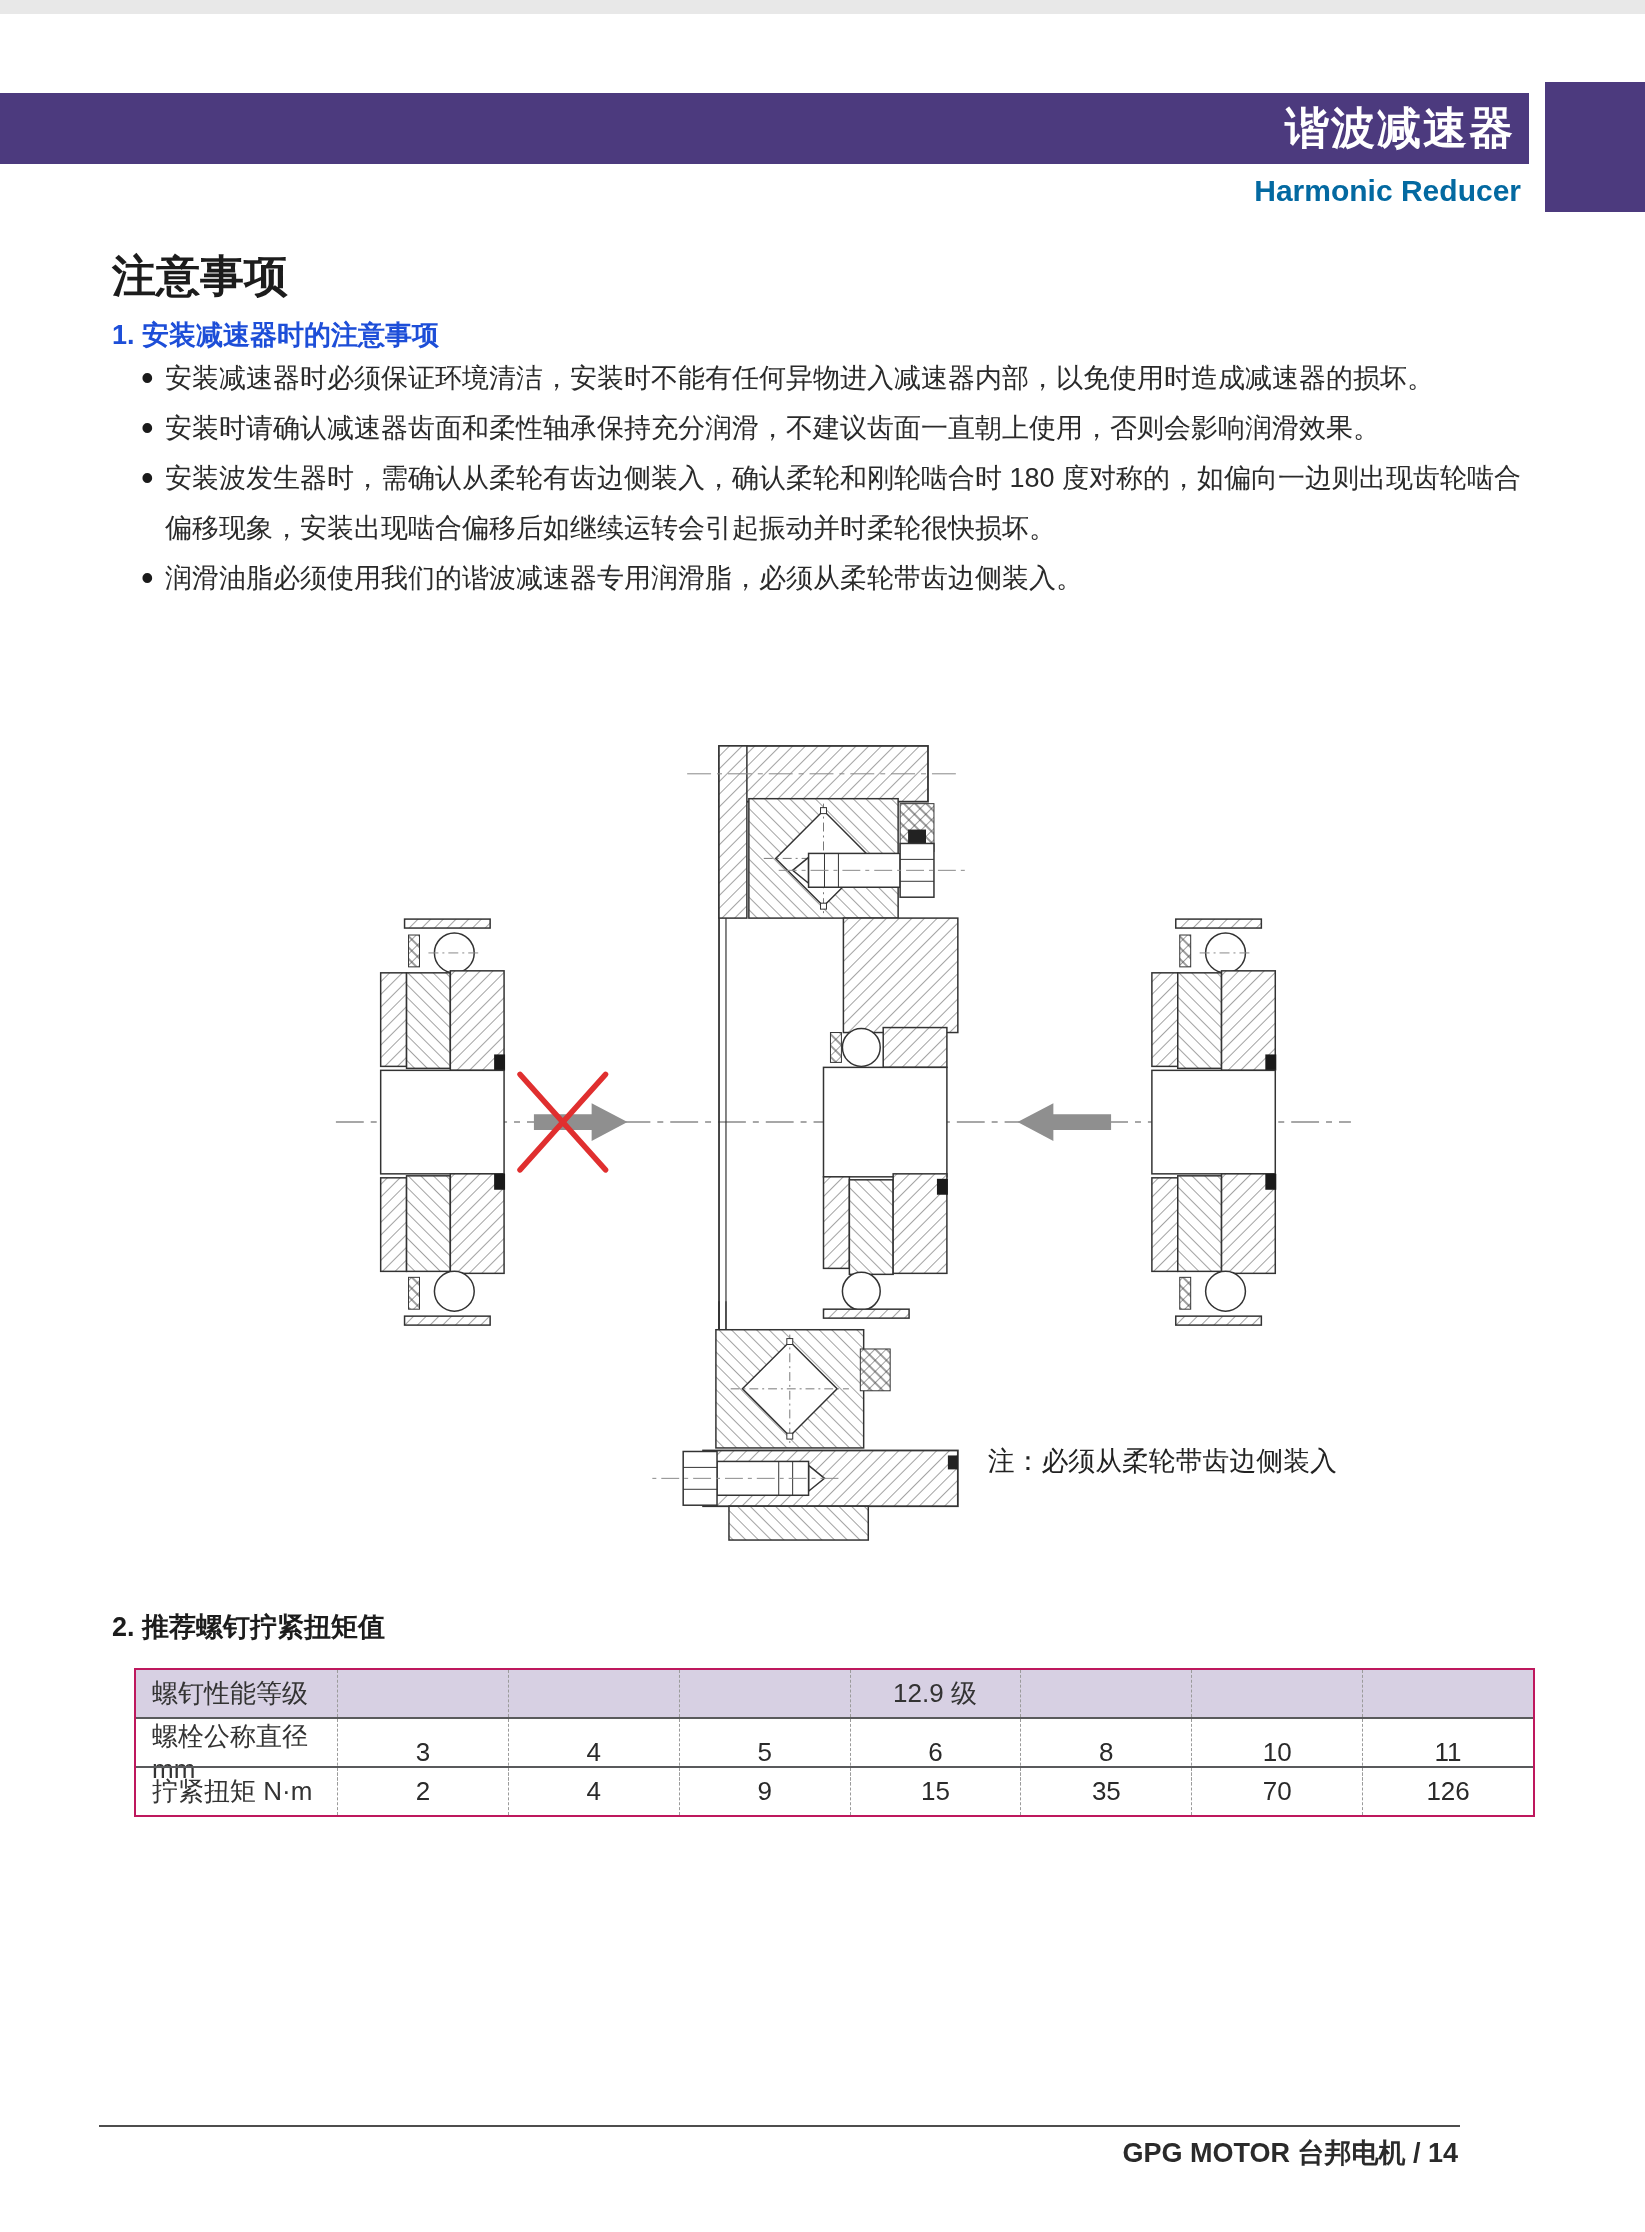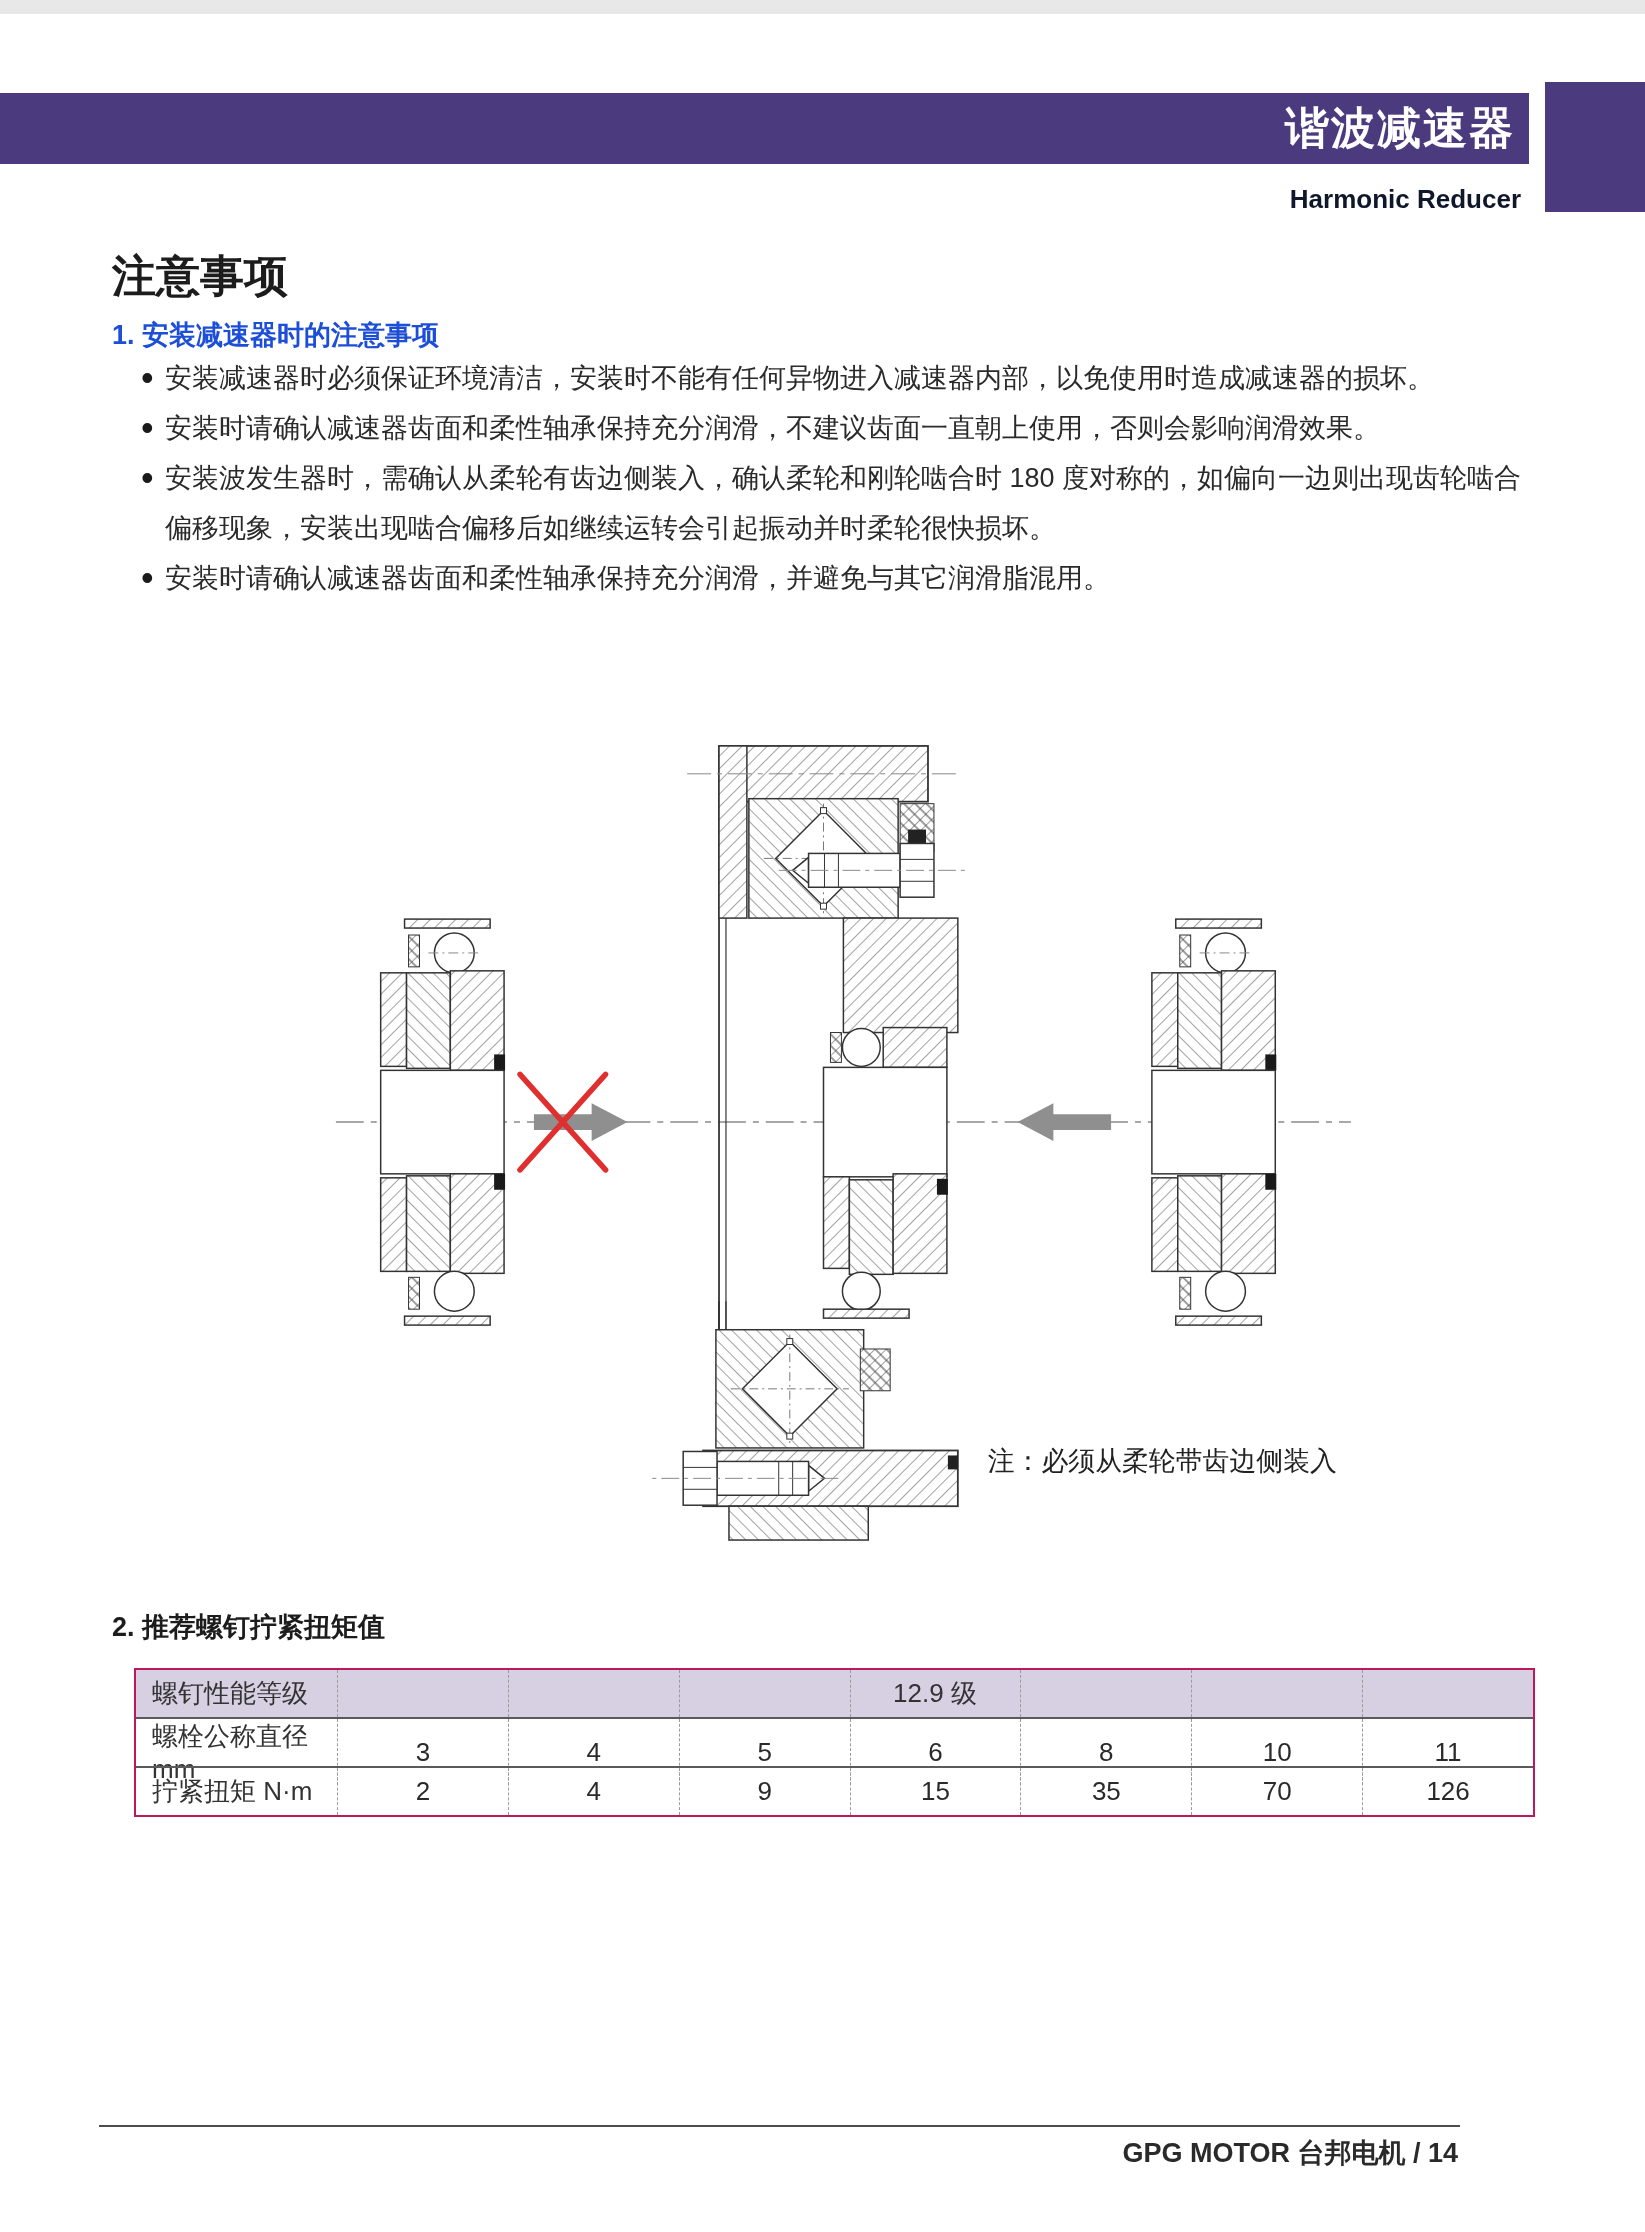--- a/index.html
+++ b/index.html
@@ -10,22 +10,22 @@
   }
   
   .hdr-bar{
     position:absolute;top:79px;left:0;width:1529px;height:71px;
     background:#4c3a7e;display:flex;align-items:center;justify-content:flex-end;
     padding-right:14px;box-sizing:border-box;
   }
   .hdr-bar .cn{color:#ffffff;font-size:44px;font-weight:bold;letter-spacing:2px;}
   .hdr-tab{position:absolute;top:68px;right:0;width:101px;height:130px;background:#4c3a7e;}
   .hdr-en{
-    position:absolute;top:170px;right:125px;color:#0f172a;
-    font-size:26px;font-weight:bold;
+    position:absolute;top:160px;right:125px;color:#0369a1;
+    font-size:30px;font-weight:bold;
   }
   
   .doc-title{position:absolute;top:233px;left:112px;font-size:44px;font-weight:bold;color:#1c1c1c;}
   .sec-title1{position:absolute;top:303px;left:112px;font-size:27px;font-weight:bold;color:#1d4ed8;}
   .sec-title2{position:absolute;top:1595px;left:112px;font-size:27px;font-weight:bold;color:#1c1c1c;}
   
   .bullets{position:absolute;top:339px;left:141px;width:1397px;margin:0;padding:0;list-style:none;}
   .bullets li{
     position:relative;padding-left:24px;font-size:27px;line-height:50px;color:#2a2a2a;
   }
@@ -66,21 +66,21 @@
   </div>
   <div class="hdr-tab"></div>
   <div class="hdr-en">Harmonic Reducer</div>
 
   <div class="doc-title">注意事项</div>
   <div class="sec-title1">1. 安装减速器时的注意事项</div>
   <ul class="bullets">
     <li>安装减速器时必须保证环境清洁，安装时不能有任何异物进入减速器内部，以免使用时造成减速器的损坏。</li>
     <li>安装时请确认减速器齿面和柔性轴承保持充分润滑，不建议齿面一直朝上使用，否则会影响润滑效果。</li>
     <li>安装波发生器时，需确认从柔轮有齿边侧装入，确认柔轮和刚轮啮合时 180 度对称的，如偏向一边则出现齿轮啮合偏移现象，安装出现啮合偏移后如继续运转会引起振动并时柔轮很快损坏。</li>
-    <li>安装时请确认减速器齿面和柔性轴承保持充分润滑，并避免与其它润滑脂混用。</li>
+    <li>润滑油脂必须使用我们的谐波减速器专用润滑脂，必须从柔轮带齿边侧装入。</li>
   </ul>
 
   <div class="diagram">
     <svg width="1423" height="876" viewBox="0 0 1430 880" xmlns="http://www.w3.org/2000/svg">
       <defs>
         <pattern id="h1" width="9" height="9" patternUnits="userSpaceOnUse" patternTransform="rotate(45)">
           <rect width="9" height="9" fill="#ffffff"></rect>
           <line x1="0" y1="0" x2="0" y2="9" stroke="#454545" stroke-width="1"></line>
         </pattern>
         <pattern id="h2" width="9" height="9" patternUnits="userSpaceOnUse" patternTransform="rotate(-45)">

